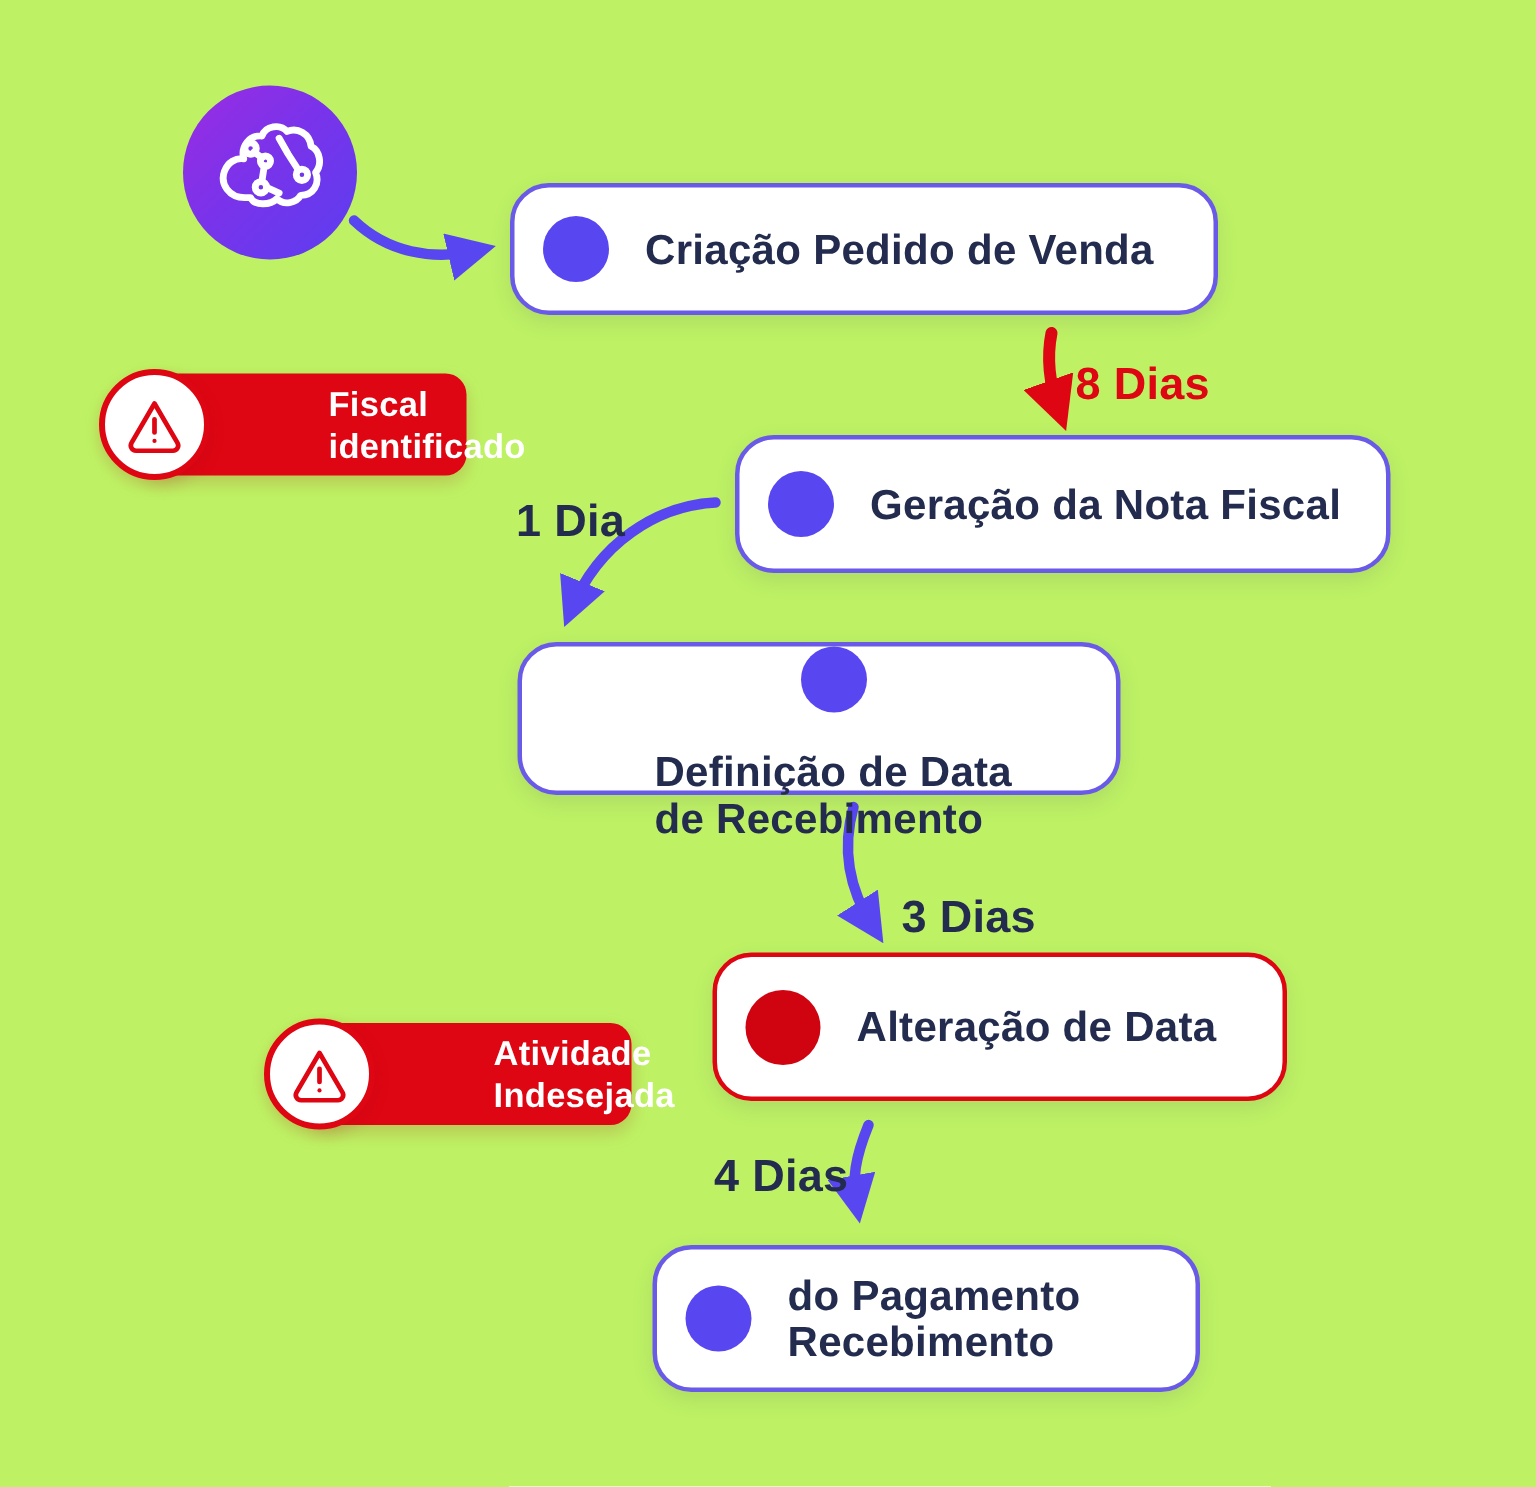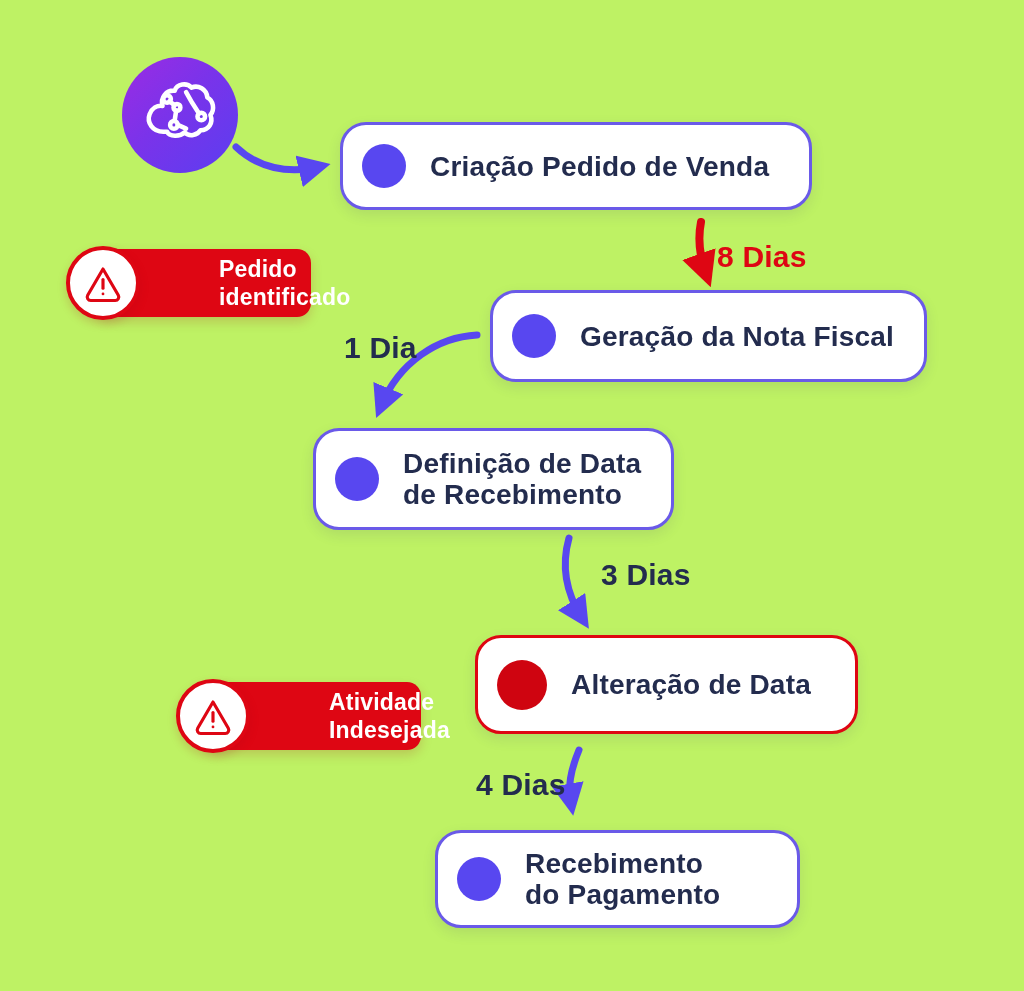--- a/index.html
+++ b/index.html
@@ -103,48 +103,48 @@
 
   <div class="node" style="left:340px;top:122px;width:472px;height:88px;">
     <span class="dot"></span>
     <span class="node-label">Criação Pedido de Venda</span>
   </div>
 
   <span class="edge-label red" style="left:717px;top:240px;">8 Dias</span>
 
   <div class="badge" style="left:66px;top:246px;width:245px;height:74px;">
     <div class="pill" style="left:30px;top:3px;width:215px;height:68px;padding-left:123px;box-sizing:border-box;">
-      <span>Pedido</span>
+      <span>Fiscal</span>
       <span>identificado</span>
     </div>
     <div class="warn-circle" style="left:0;top:0;">
       <svg width="42" height="42" viewBox="0 0 48 48" fill="none" stroke="#de0613" stroke-width="3.6" stroke-linecap="round" stroke-linejoin="round">
         <path d="M24,8 L41.5,38 a4,4 0 0 1 -3.5,6 H10 a4,4 0 0 1 -3.5,-6 Z"></path>
         <line x1="24" y1="20" x2="24" y2="30"></line>
         <circle cx="24" cy="36.5" r="1.6" fill="#de0613" stroke="none"></circle>
       </svg>
     </div>
   </div>
 
   <div class="node" style="left:490px;top:290px;width:437px;height:92px;">
     <span class="dot"></span>
     <span class="node-label">Geração da Nota Fiscal</span>
   </div>
 
   <span class="edge-label" style="left:344px;top:331px;">1 Dia</span>
 
-  <div class="node" style="left:313px;top:428px;width:361px;height:102px;">
+  <div class="node" style="left:345px;top:428px;width:402px;height:102px;flex-direction:column;">
     <span class="dot"></span>
     <span class="node-label">
       <span style="display:block">Definição de Data</span>
       <span style="display:block">de Recebimento</span>
     </span>
   </div>
 
-  <span class="edge-label" style="left:601px;top:558px;">3 Dias</span>
+  <span class="edge-label" style="left:601px;top:595px;">3 Dias</span>
 
   <div class="node alert" style="left:475px;top:635px;width:383px;height:99px;">
     <span class="dot"></span>
     <span class="node-label">Alteração de Data</span>
   </div>
 
   <div class="badge" style="left:176px;top:679px;width:245px;height:74px;">
     <div class="pill" style="left:30px;top:3px;width:215px;height:68px;padding-left:123px;box-sizing:border-box;">
       <span>Atividade</span>
       <span>Indesejada</span>
@@ -156,18 +156,18 @@
         <circle cx="24" cy="36.5" r="1.6" fill="#de0613" stroke="none"></circle>
       </svg>
     </div>
   </div>
 
   <span class="edge-label" style="left:476px;top:768px;">4 Dias</span>
 
   <div class="node" style="left:435px;top:830px;width:365px;height:98px;">
     <span class="dot"></span>
     <span class="node-label">
+      <span style="display:block">do Pagamento</span>
       <span style="display:block">Recebimento</span>
-      <span style="display:block">do Pagamento</span>
     </span>
   </div>
 
 </div>
 
 </body></html>

